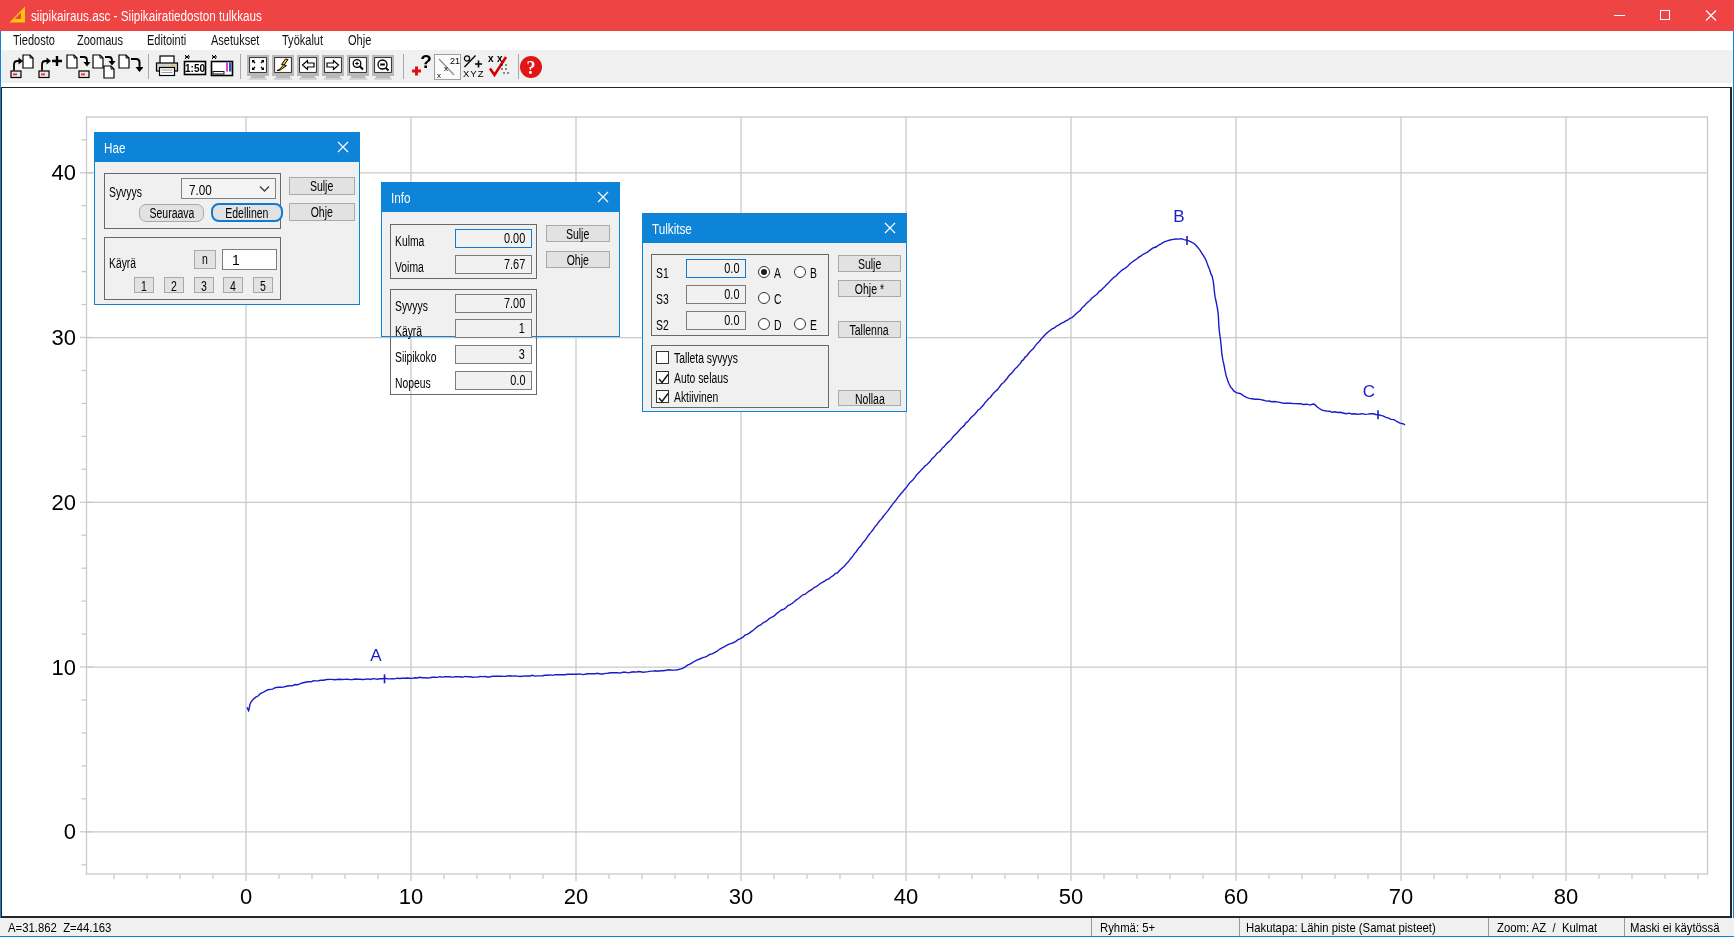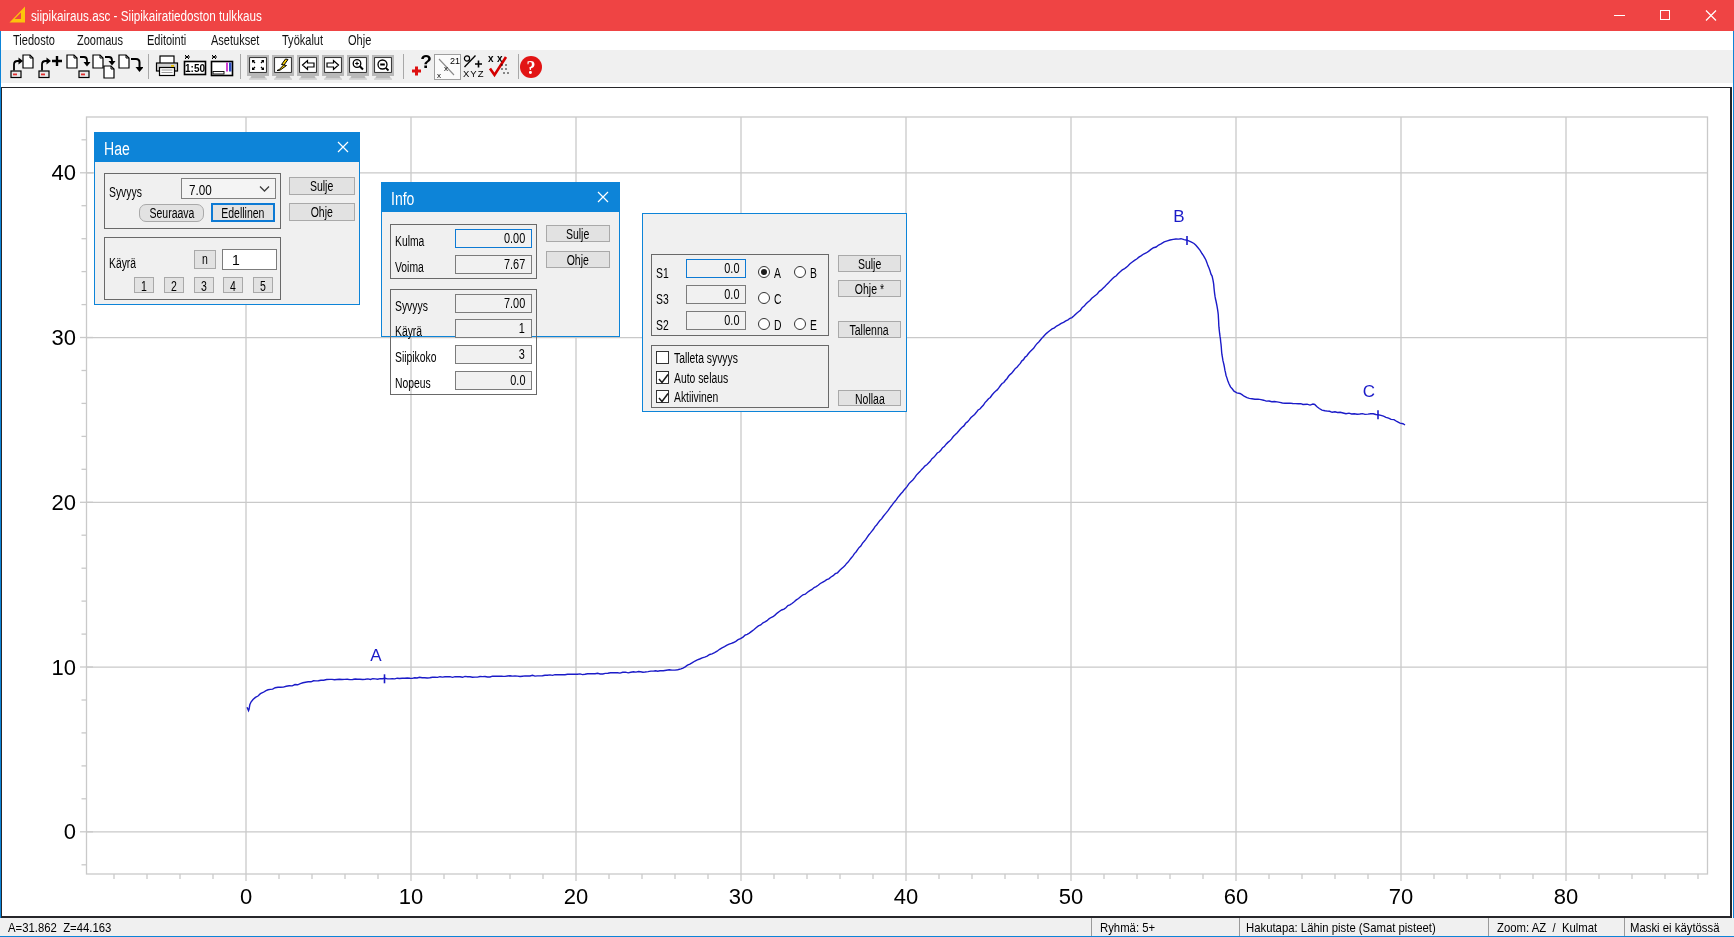--- a/index.html
+++ b/index.html
@@ -19,21 +19,21 @@
 #chartborder-b { position:absolute; left:1px; top:916px; width:1731px; height:2px; background:#26262a; }
 #chartborder-r { position:absolute; left:1730px; top:88px; width:2px; height:828px; background:#26262a; }
 #winborder-l { position:absolute; left:0; top:31px; width:1px; height:906px; background:#0d84d8; }
 #winborder-l2 { position:absolute; left:1px; top:88px; width:1px; height:830px; background:#26262a; }
 #winborder-r { position:absolute; left:1733px; top:31px; width:1px; height:906px; background:#0d84d8; }
 #statusbar { position:absolute; left:0; top:918px; width:1734px; height:18px; background:#f0f0f0; font-size:13.5px; color:#000; }
 #statusbar .cell { position:absolute; top:2px; white-space:nowrap; transform:scaleX(0.84); transform-origin:0 50%; }
 #statusbar .ssep { position:absolute; top:0; width:1px; height:18px; background:#9a9a9a; }
 #statusbottom { position:absolute; left:0; top:936px; width:1734px; height:1px; background:#0d84d8; }
 .dialog { position:absolute; background:#f0f0f0; border:1px solid #0d84d8; }
-.dtitle { position:absolute; left:-1px; top:-1px; right:-1px; height:30px; background:#0d84d8; color:#fff; font-size:18px; }
+.dtitle { position:absolute; left:-1px; top:-1px; right:-1px; height:30px; background:#0d84d8; color:#fff; font-size:15px; }
 .dtitle .dtext { position:absolute; left:10px; top:7px; transform:scaleX(0.78); transform-origin:0 50%; }
 .dclose { position:absolute; right:8px; top:6px; width:18px; height:18px; }
 .grp { position:absolute; border:1px solid #696969; }
 .btn { position:absolute; background:#e2e2e2; border:1px solid #a9a9a9; font-size:14px; color:#000; text-align:center; }
 .btn span { display:inline-block; transform:scaleX(0.75); }
 .btn.deffocus { border:2px solid #0d7ad4; }
 .inp { position:absolute; background:#f1f1f1; border:1px solid #7c7c7c; font-size:14px; color:#000; }
 .inp.num { text-align:right; padding-right:6px; }
 .inp.num span { display:inline-block; transform:scaleX(0.78); transform-origin:100% 50%; }
 .inp.focus { border:1px solid #0d7ad4; }
@@ -330,21 +330,21 @@
   </div>
   <div class="grp" style="left:9px; top:40px; width:177px; height:56px;"></div>
   <div class="lbl" style="left:14px; top:51px;">Syvyys</div>
   <div style="position:absolute; left:86px; top:45px; width:95px; height:21px; background:#f4f4f4; border:1px solid #818181; font-size:15px;">
     <span style="position:absolute; left:7px; top:2px; transform:scaleX(0.78); transform-origin:0 50%;">7.00</span>
     <svg style="position:absolute; right:5px; top:6px;" width="11" height="8" viewBox="0 0 11 8">
           <path d="M1 1.5 L5.5 6 L10 1.5" stroke="#3c3c3c" stroke-width="1.3" fill="none"></path>
         </svg>
   </div>
   <div class="btn" style="left:44px; top:71px; width:65px; height:18px;border-radius:7px;"><span>Seuraava</span></div>
-  <div class="btn deffocus" style="left:116px; top:70px; width:64px; height:19px;"><span>Edellinen</span></div>
+  <div class="btn deffocus" style="left:116px; top:70px; width:72px; height:19px;border-radius:8px;"><span>Edellinen</span></div>
   <div class="btn" style="left:194px; top:44px; width:66px; height:18px;"><span>Sulje</span></div>
   <div class="btn" style="left:194px; top:70px; width:66px; height:18px;"><span>Ohje</span></div>
   <div class="grp" style="left:9px; top:104px; width:177px; height:63px;"></div>
   <div class="lbl" style="left:14px; top:122px;">Käyrä</div>
   <div class="btn" style="left:99px; top:117px; width:22px; height:19px;"><span>n</span></div>
   <div class="inp" style="left:127px; top:116px; width:55px; height:21px; background:#fff;">
         <span style="position:absolute; left:9px; top:2px;">1</span>
       </div>
   <div class="btn" style="left:39px; top:144px; width:20px; height:16px; font-size:14px;"><span>1</span></div>
   <div class="btn" style="left:69px; top:144px; width:20px; height:16px; font-size:14px;"><span>2</span></div>
@@ -374,20 +374,26 @@
   <div class="lbl" style="left:13px; top:140px;">Käyrä</div>
   <div class="inp num" style="left:73px; top:136px; width:77px; height:19px;"><span>1</span></div>
   <div class="lbl" style="left:13px; top:166px;">Siipikoko</div>
   <div class="inp num" style="left:73px; top:162px; width:77px; height:19px;"><span>3</span></div>
   <div class="lbl" style="left:13px; top:192px;">Nopeus</div>
   <div class="inp num" style="left:73px; top:188px; width:77px; height:19px;"><span>0.0</span></div>
 </div>
 
 
 <div class="dialog" style="left:642px; top:125px; width:265px; height:199px;">
+  <div class="dtitle">
+        <span class="dtext">Tulkitse</span>
+    <svg class="dclose" viewBox="0 0 18 18">
+          <path d="M4 4 L14 14 M14 4 L4 14" stroke="#fff" stroke-width="1.2"></path>
+        </svg>
+  </div>
   <div class="grp" style="left:8px; top:40px; width:178px; height:82px;"></div>
   <div class="lbl" style="left:13px; top:51px;">S1</div>
   <div class="inp num focus" style="left:43px; top:45px; width:60px; height:19px;"><span>0.0</span></div>
   <div class="radio" style="left:115px; top:52px;">
         <div class="dot"></div>
       </div>
   <div class="lbl" style="left:131px; top:51px;">A</div>
   <div class="radio" style="left:151px; top:52px;"></div>
   <div class="lbl" style="left:167px; top:51px;">B</div>
   <div class="lbl" style="left:13px; top:77px;">S3</div>

